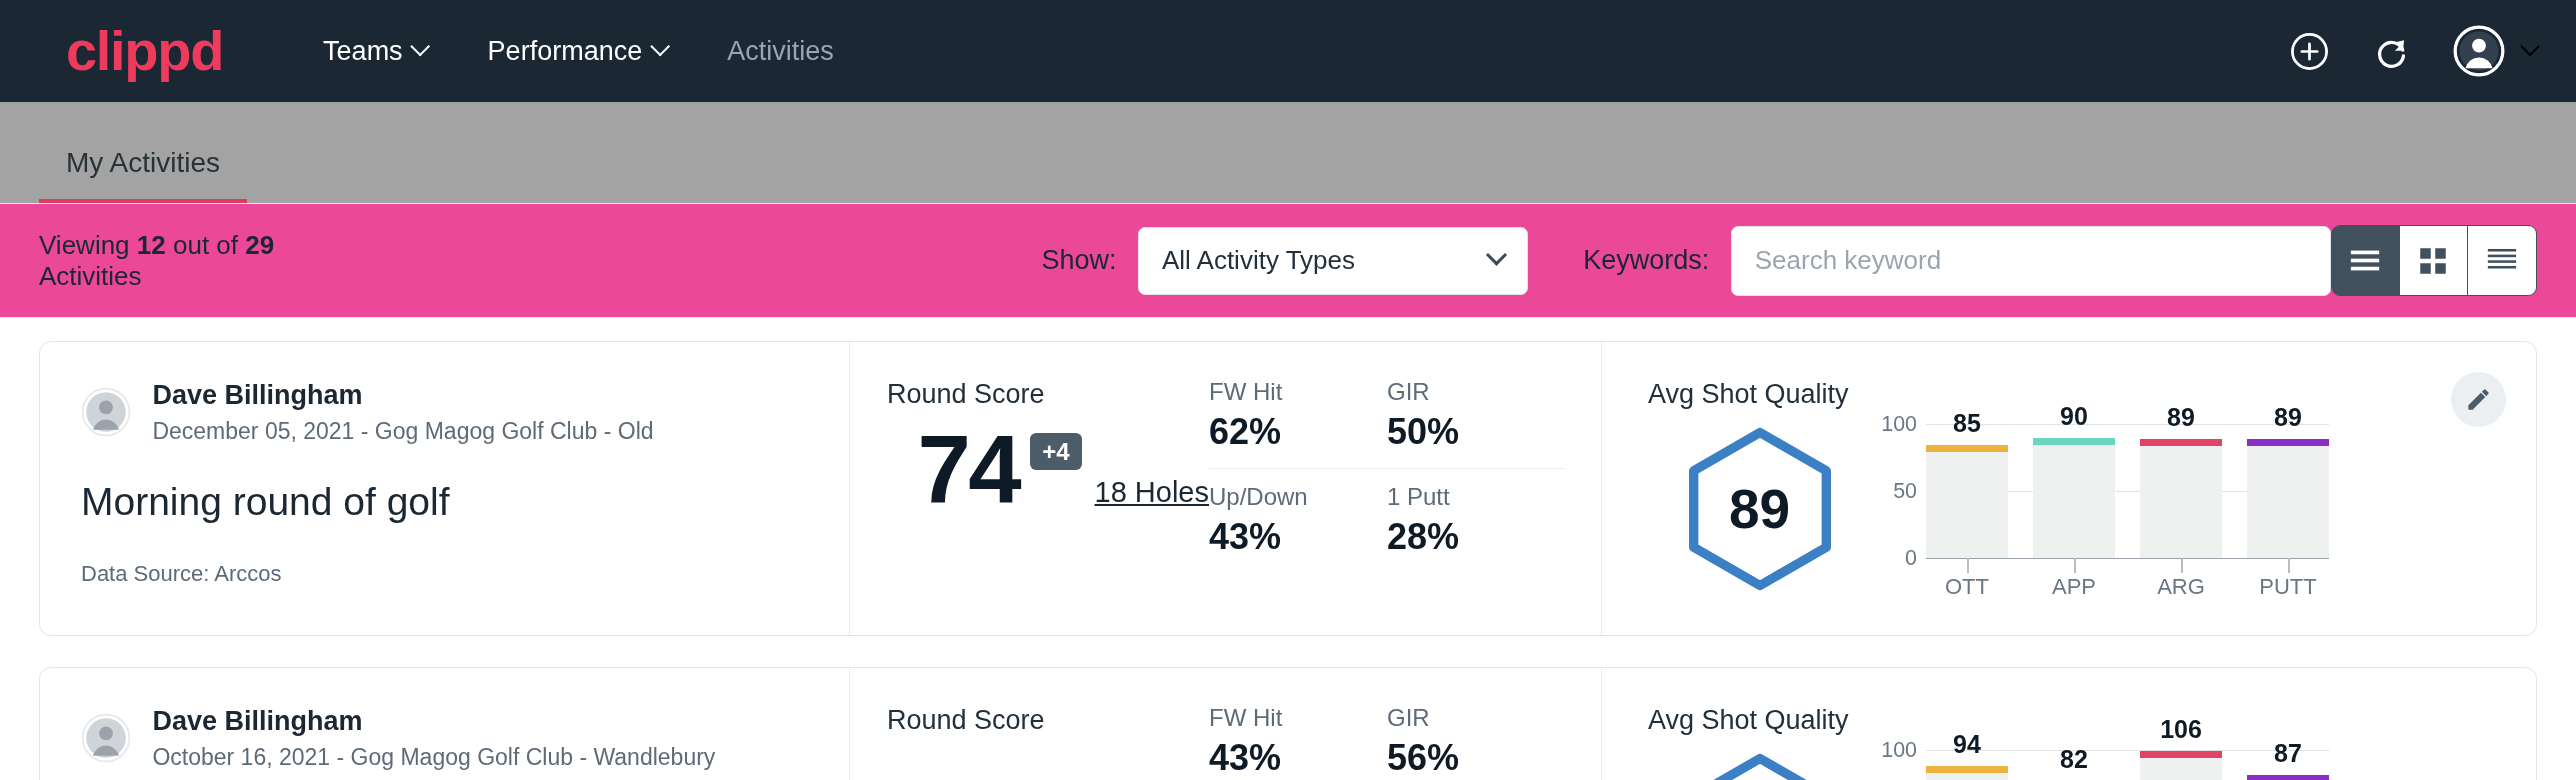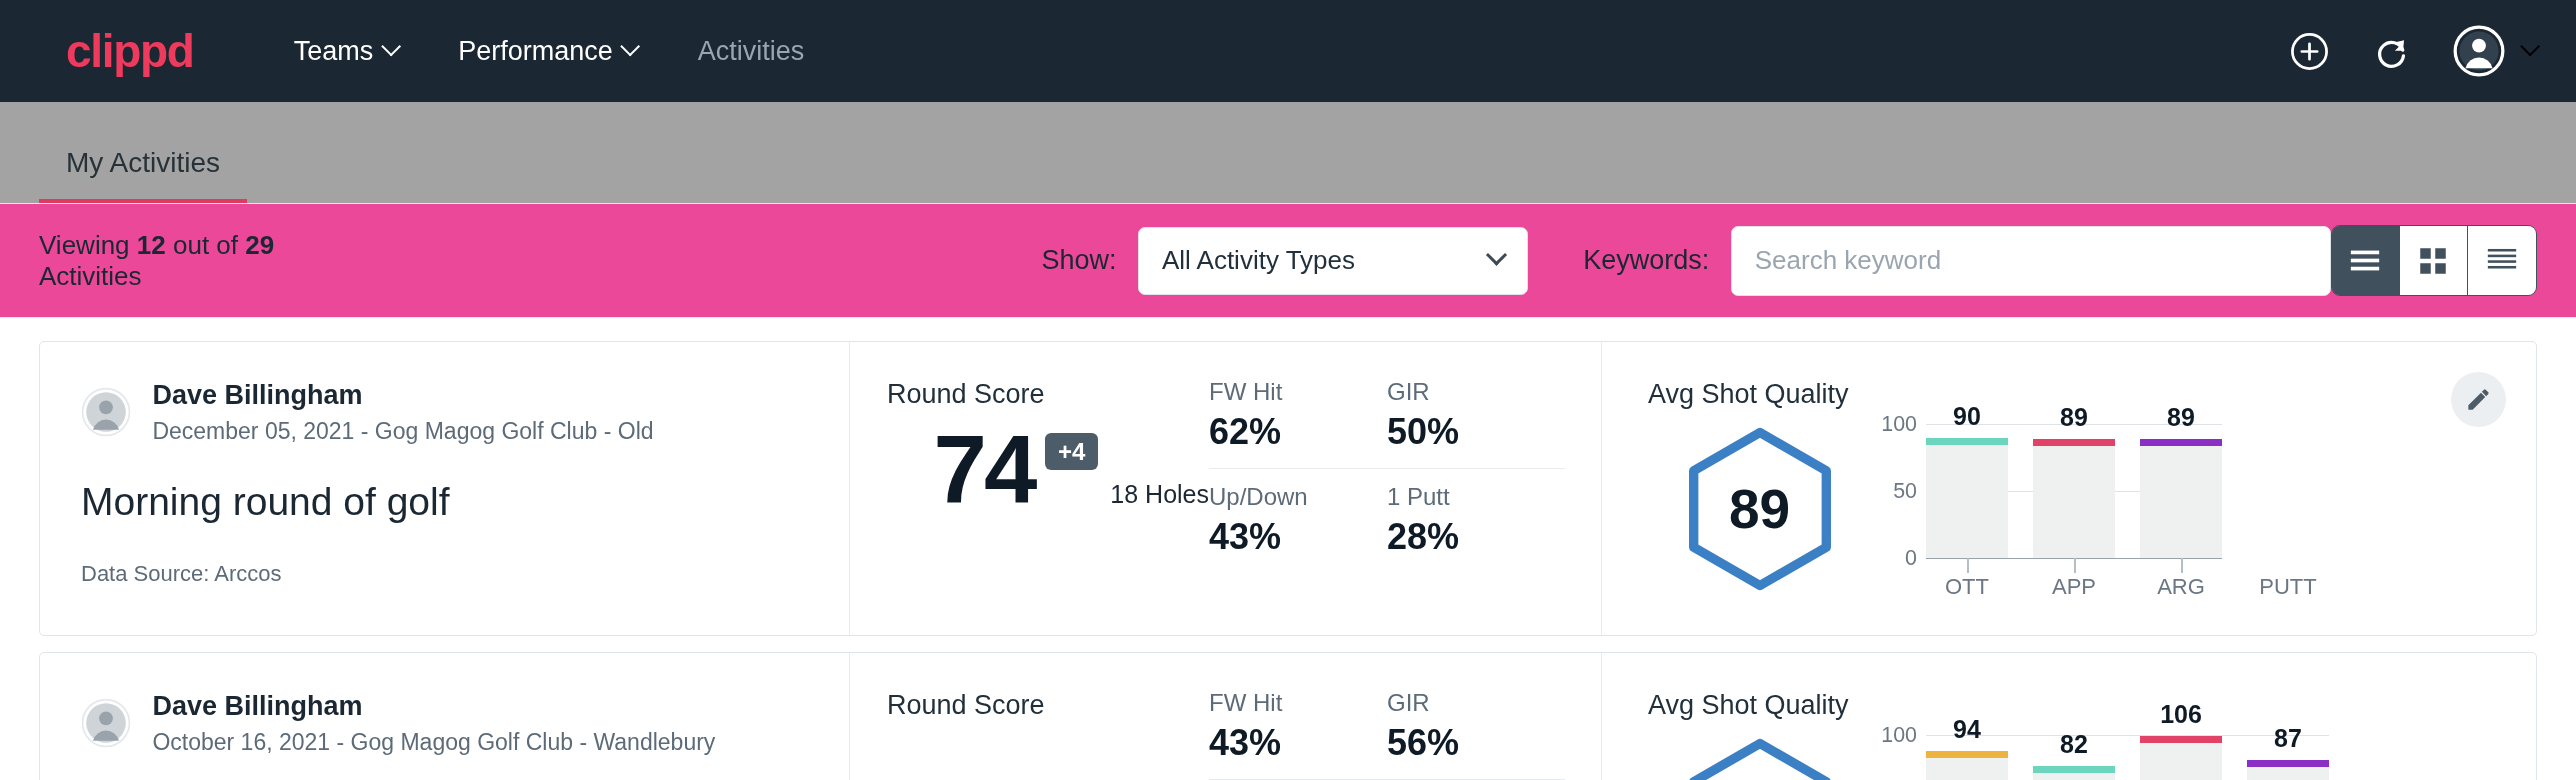--- a/index.html
+++ b/index.html
@@ -13,21 +13,21 @@
   
   .header {
     height: 102px;
     background: #1b2733;
     display: flex;
     align-items: center;
     padding: 0 39px 0 66px;
     position: relative;
   }
   .logo {
-    font-size: 46px;
+    font-size: 56px;
     font-weight: 700;
     color: #ee3a5d;
     letter-spacing: -1.3px;
     margin-right: 70px;
     line-height: 1;
   }
   .nav { display: flex; align-items: flex-end; gap: 0; }
   .nav-item {
     display: flex; align-items: center; gap: 10.7px;
     color: #ffffff;
@@ -127,25 +127,25 @@
     cursor: pointer;
     border-right: 1.8px solid #41505d;
   }
   .vt-btn:last-child { border-right: none; }
   .vt-btn.active { background: #41505d; }
 
   
   .cards { padding: 23px 39px 0 39px; background: #ffffff; }
   .card {
     border: 0.9px solid #e0e5ea;
-    border-radius: 5px;
+    border-radius: 12px;
     background: #ffffff;
     display: flex;
     position: relative;
-    margin-bottom: 16px;
+    margin-bottom: 31px;
     height: 295px;
   }
   .card .col-info {
     width: 810px;
     padding: 37px 41px 0 41px;
     border-right: 0.9px solid #e8ecf0;
   }
   .who { display: flex; align-items: center; gap: 21.4px; }
   .who-text .name { font-size: 27px; font-weight: 700; color: #1b2733; line-height: 1.25; }
   .who-text .meta { font-size: 23px; color: #5d6b79; margin-top: 5.4px; }
@@ -163,21 +163,21 @@
     line-height: 0.92; letter-spacing: -2.7px;
   }
   .score-badge {
     background: #4c5c69; color: #ffffff;
     font-size: 24px; font-weight: 700;
     border-radius: 6.2px;
     padding: 4.5px 12.5px;
     align-self: flex-start;
     margin: 7.1px 0 0 10.7px;
   }
-  .holes { font-size: 25px; color: #1b2733; margin-left: 12.5px; padding-bottom: 5.4px; }
+  .holes { font-size: 29px; color: #1b2733; margin-left: 12.5px; padding-bottom: 5.4px; text-decoration: underline; }
 
   .col-stats {
     width: 393px;
     padding: 36px 36px 0 0;
     display: grid;
     grid-template-columns: 1fr 1fr;
     align-content: start;
     border-right: 0.9px solid #e8ecf0;
   }
   .stat { padding-right: 23px; }
@@ -398,20 +398,27 @@
             <div class="yaxis">
               <span style="top:0">100</span>
               <span style="top:50%">50</span>
               <span style="top:100%">0</span>
             </div>
             <div class="plot">
               <div class="gridline" style="top:0"></div>
               <div class="gridline" style="top:50%"></div>
               <div class="gridline base" style="top:100%"></div>
 
+              <div class="bar-col">
+                <div class="bar" style="height:113px">
+                  <div class="cap" style="background:#eeb33f"></div>
+                  <div class="bar-val">85</div>
+                </div>
+                <div class="tick"></div>
+              </div>
               <div class="bar-col">
                 <div class="bar" style="height:120px">
                   <div class="cap" style="background:#6bd6bd"></div>
                   <div class="bar-val">90</div>
                 </div>
                 <div class="tick"></div>
               </div>
               <div class="bar-col">
                 <div class="bar" style="height:119px">
                   <div class="cap" style="background:#e04365"></div>

